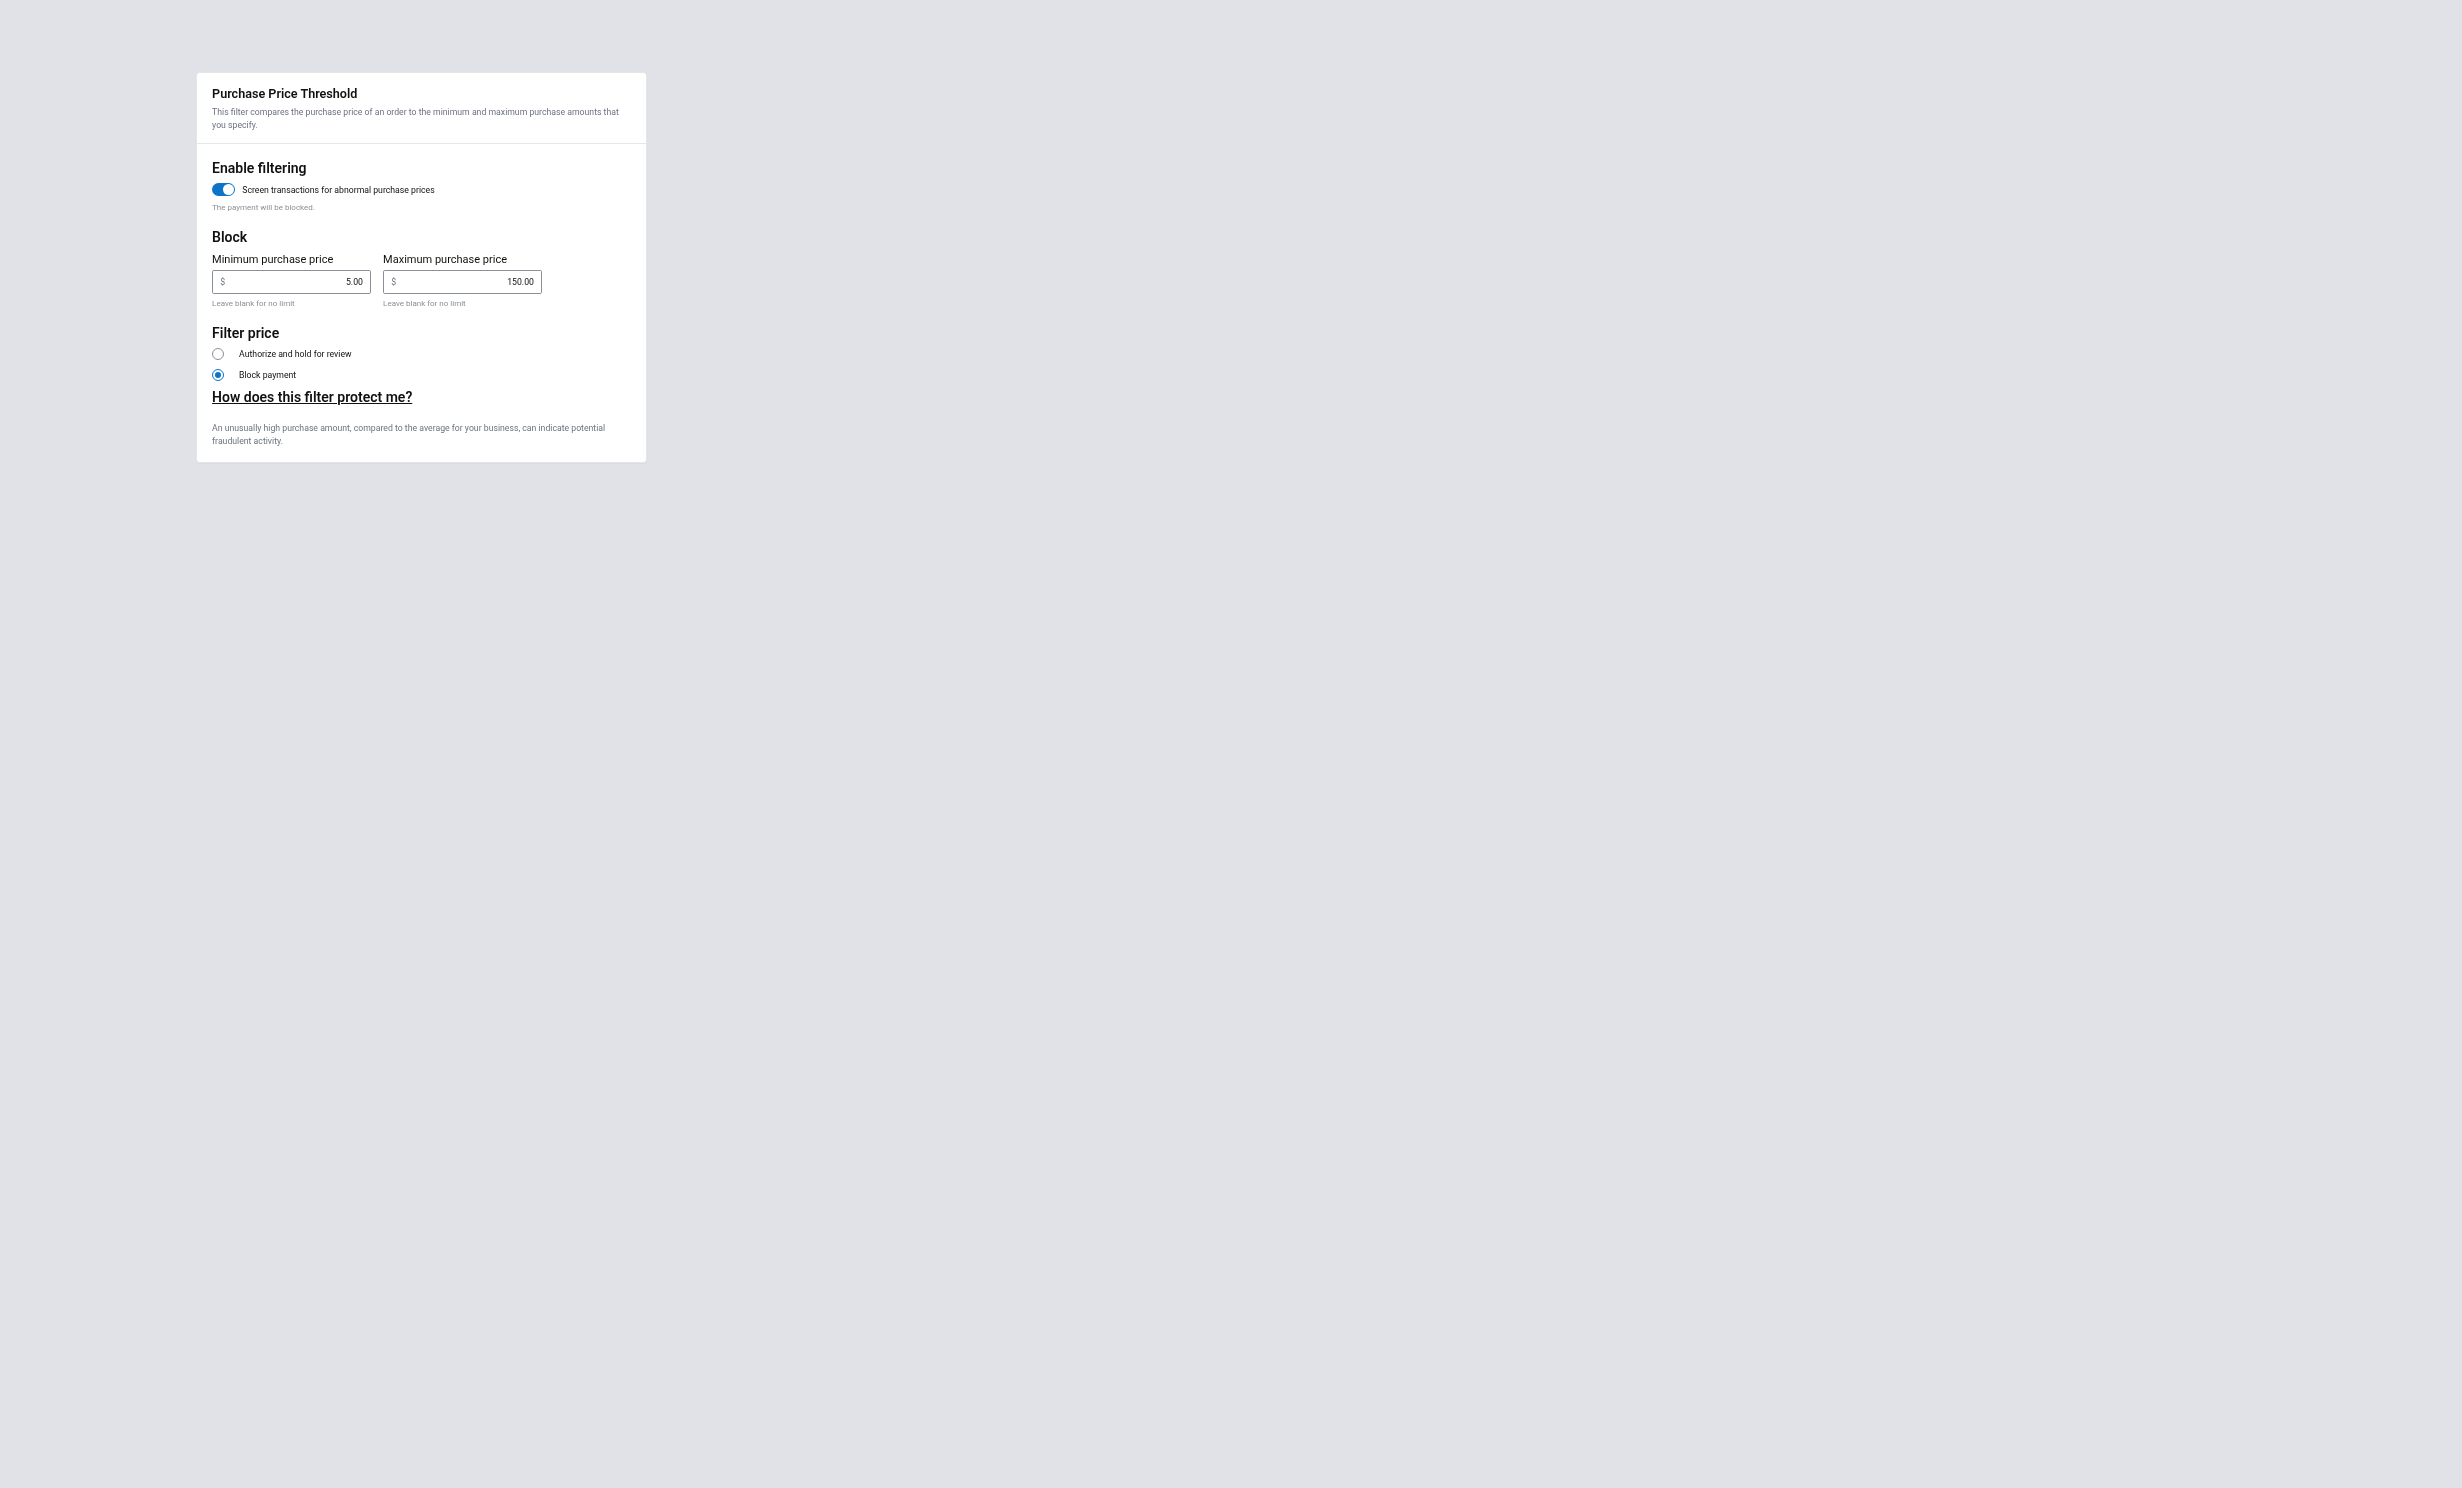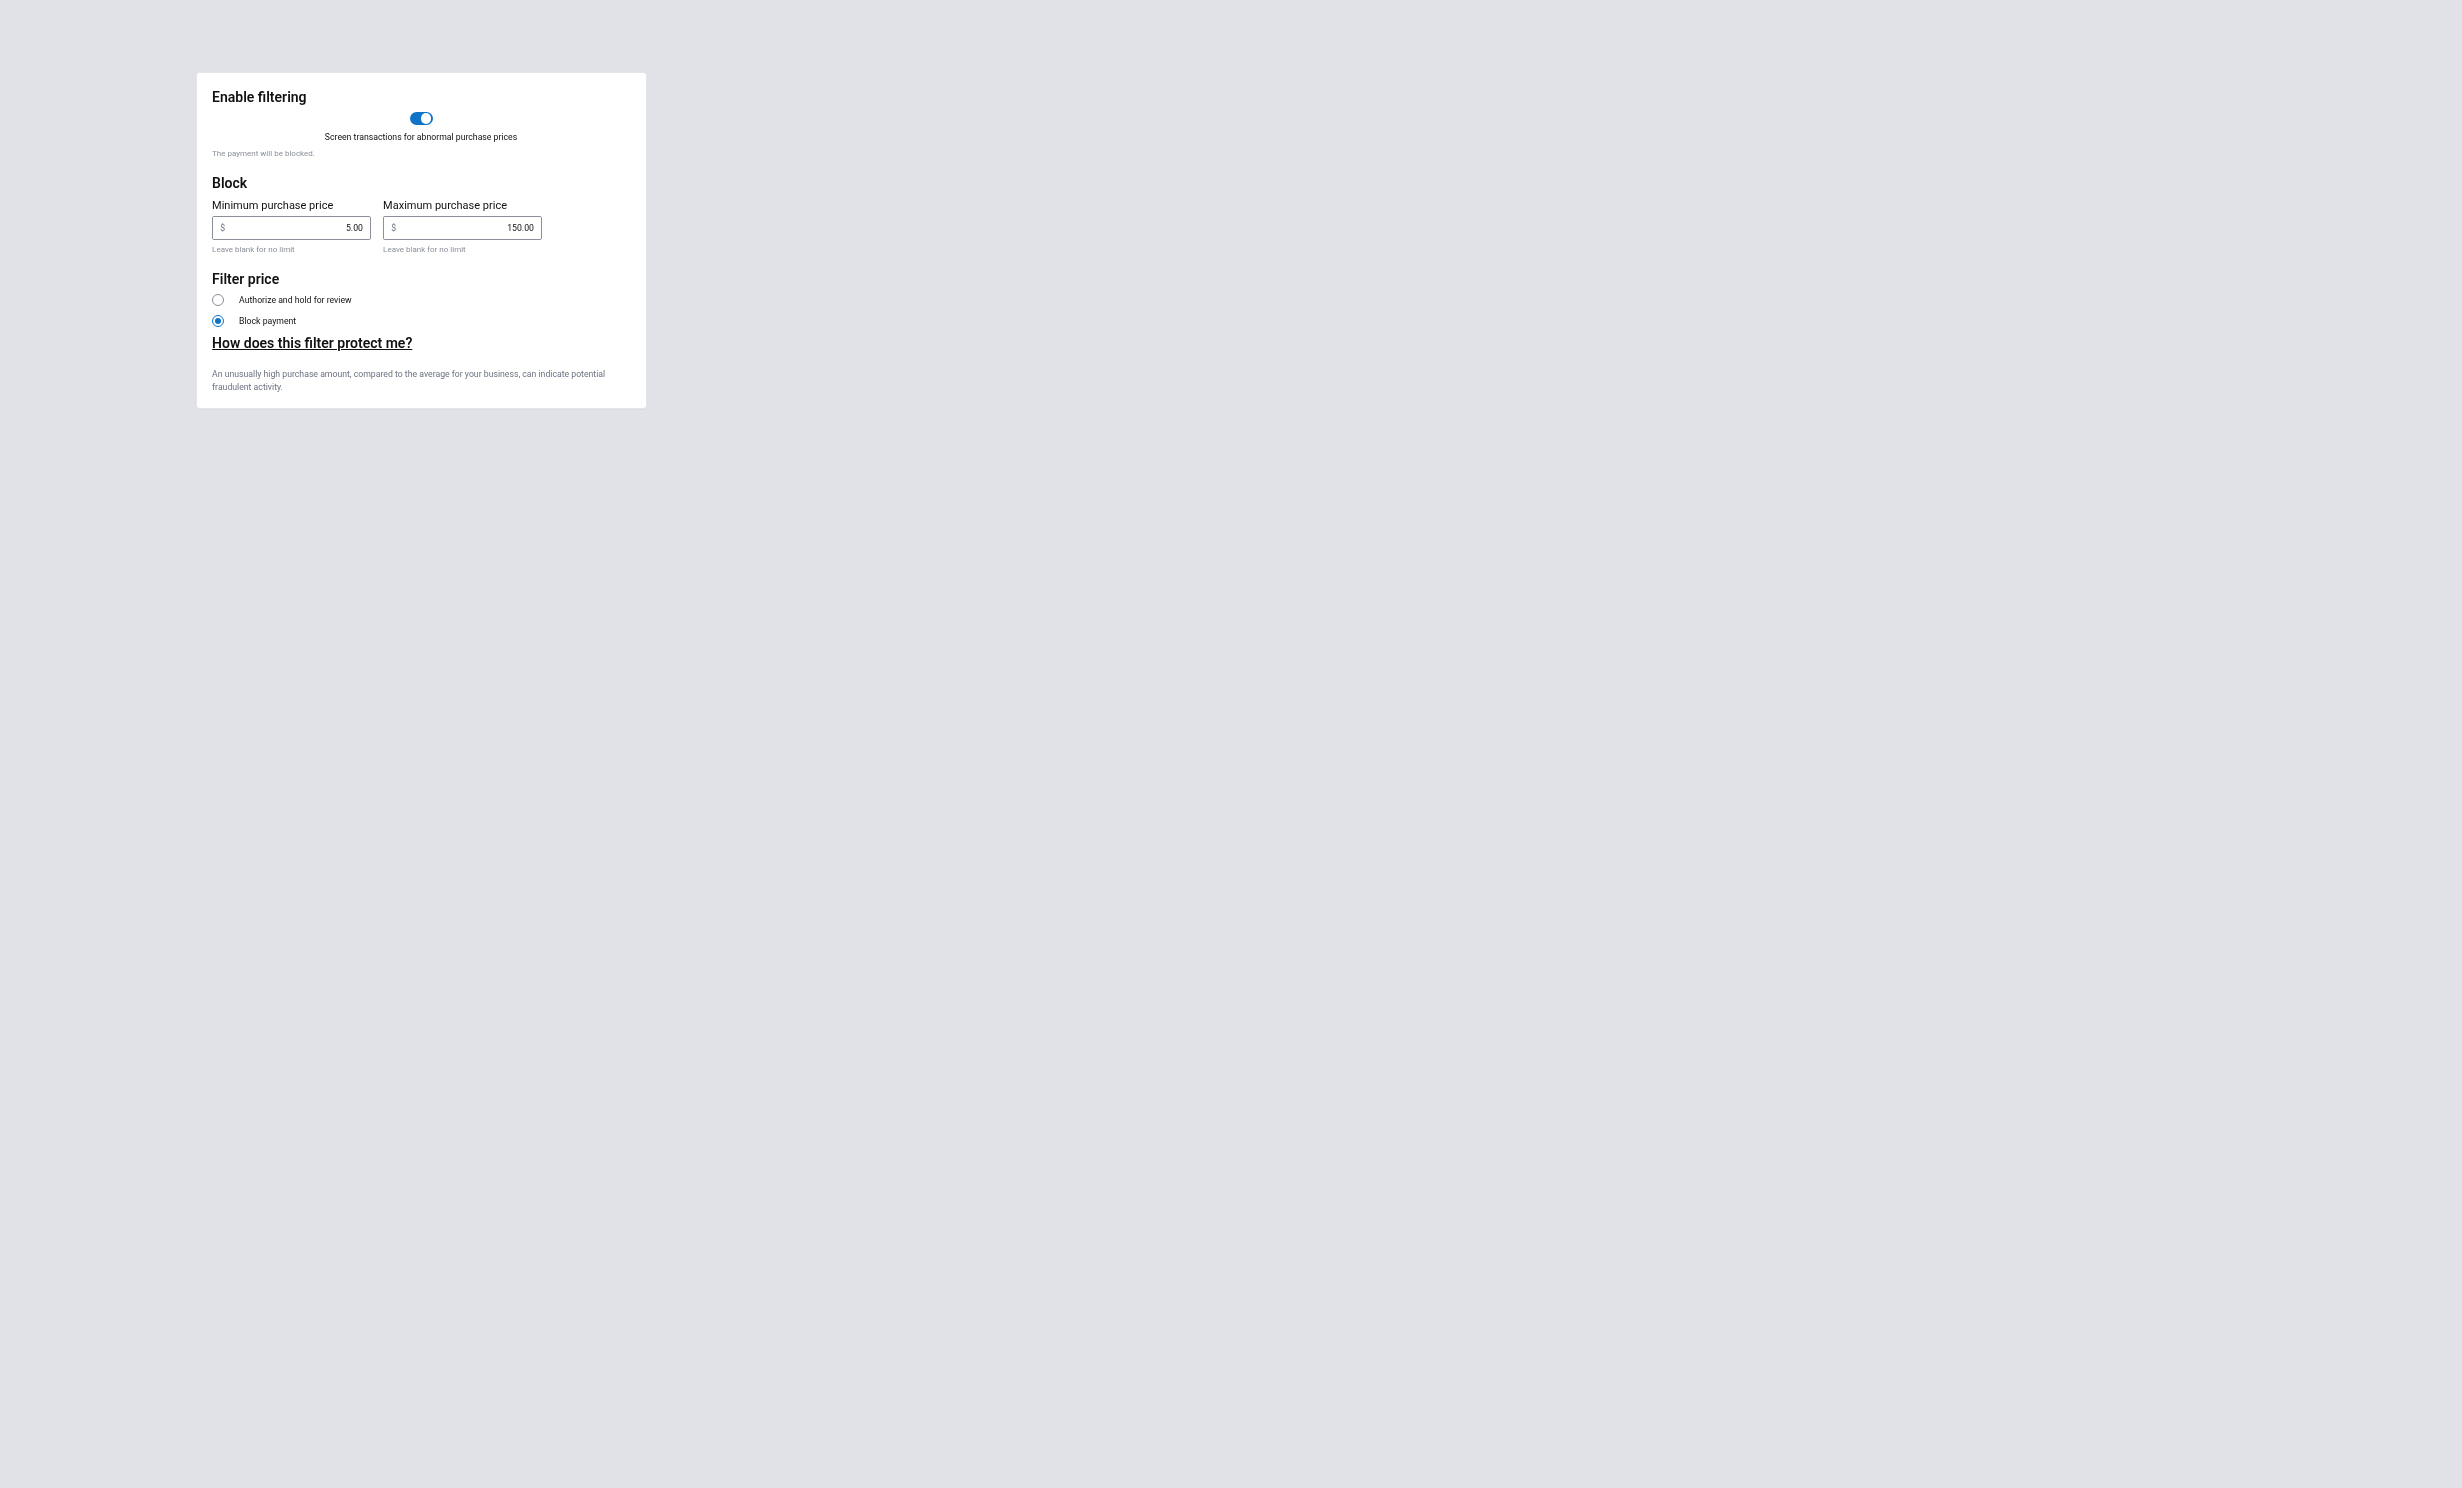--- a/index.html
+++ b/index.html
@@ -43,21 +43,20 @@
     font-size: 14px;
     font-weight: 600;
     color: #111;
     margin-bottom: 7.2px;
   }
   .toggle-row {
     display: flex;
     align-items: center;
     gap: 7.2px;
     margin-bottom: 7.2px;
-    flex-direction: column;
   }
   .toggle {
     position: relative;
     width: 23px;
     height: 13.2px;
     background: #0d74c7;
     border-radius: 6.6px;
     cursor: pointer;
     flex-shrink: 0;
   }
@@ -151,20 +150,24 @@
   .info-text {
     font-size: 8.7px;
     color: #6b7280;
     line-height: 1.45;
   }
 </style>
 </head>
 <body>
 
 <div class="card">
+  <div class="card-header">
+    <div class="card-title">Purchase Price Threshold</div>
+    <div class="card-desc">This filter compares the purchase price of an order to the minimum and maximum purchase amounts that you specify.</div>
+  </div>
   <div class="card-body">
 
     <div class="section-label">Enable filtering</div>
     <div class="toggle-row">
       <div class="toggle">
         <div class="toggle-knob"></div>
       </div>
       <div class="toggle-text">Screen transactions for abnormal purchase prices</div>
     </div>
     <div class="helper-text">The payment will be blocked.</div>

